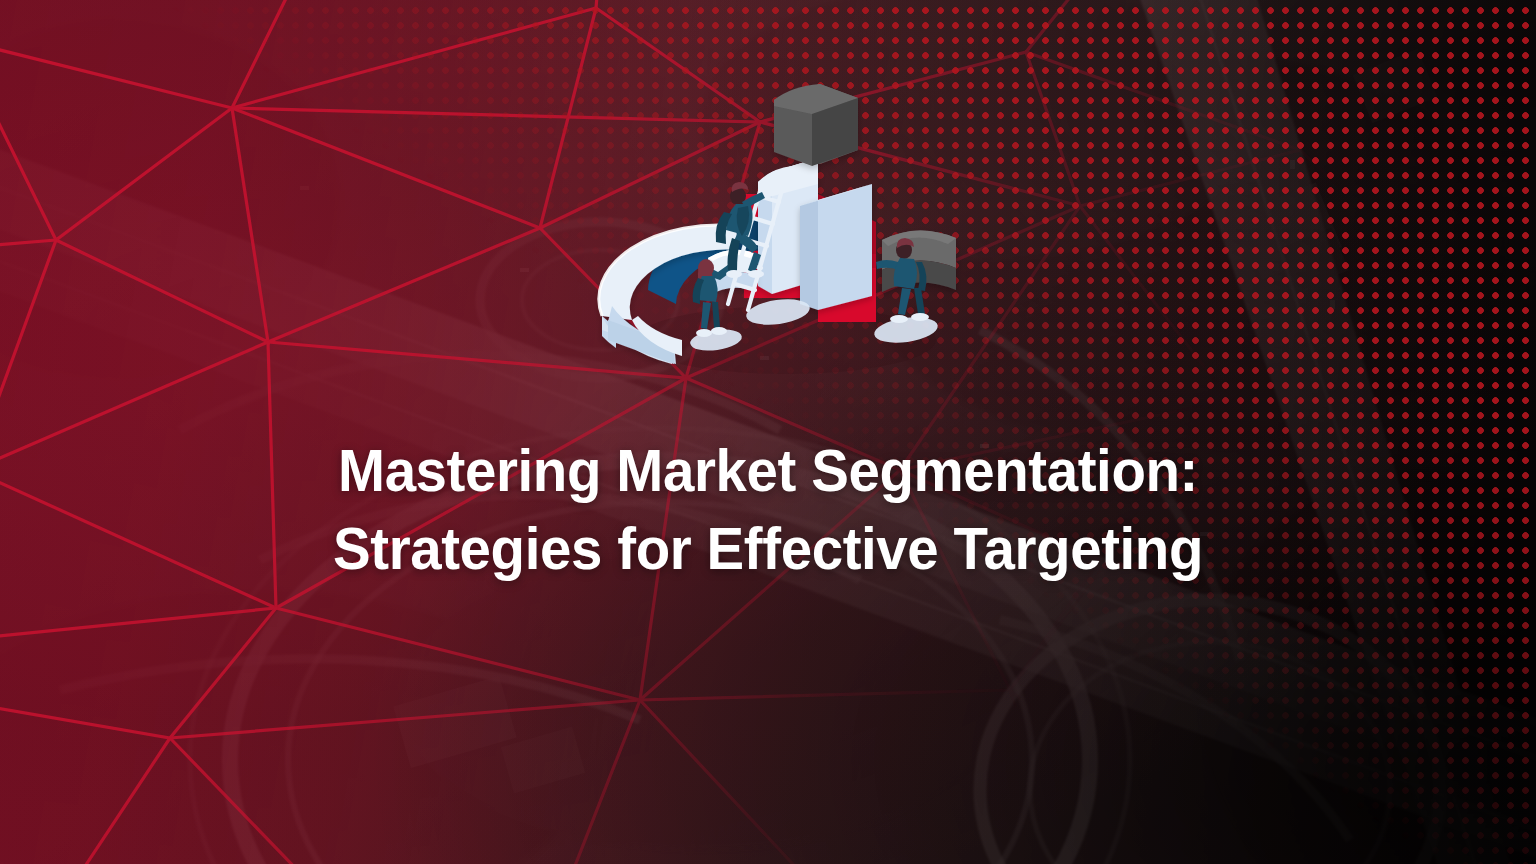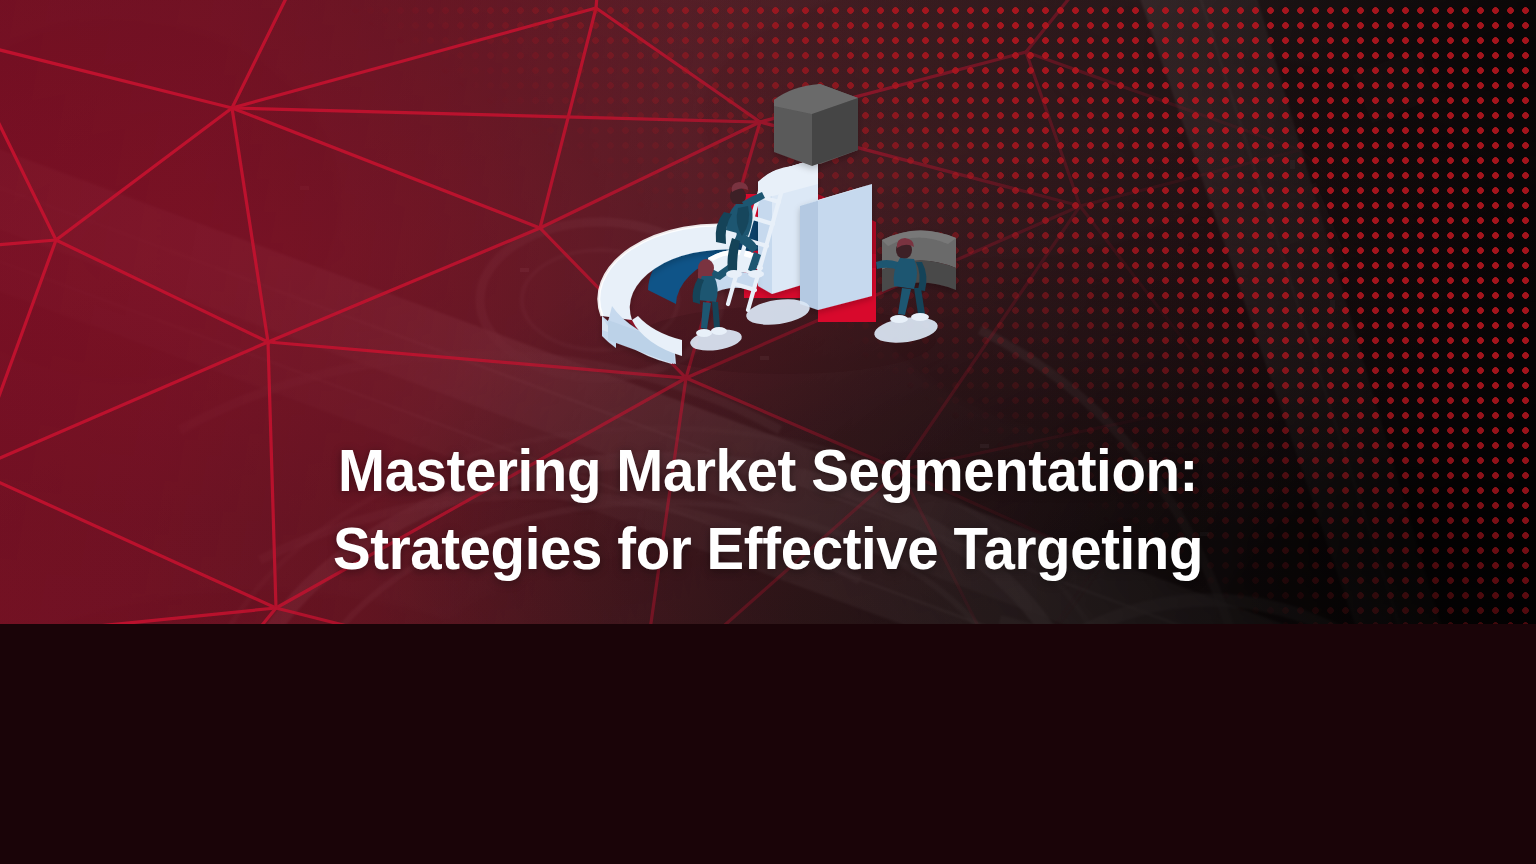--- a/index.html
+++ b/index.html
@@ -5,21 +5,21 @@
   * { margin:0; padding:0; box-sizing:border-box; }
   html, body {
     width:1536px; height:864px;
     overflow:hidden;
     background:#1a0408;
     font-family:"Liberation Sans", sans-serif;
   }
 
   #slide {
     position:relative;
-    width:1536px; height:624px;
+    width:1536px; height:864px;
     overflow:hidden;
     background:#8b5cf6;
   }
 
   
   .layer { position:absolute; inset:0; }
 
   
   #photo-layer { z-index:1; }
   #photo-layer svg { display:block; width:1536px; height:864px; }

